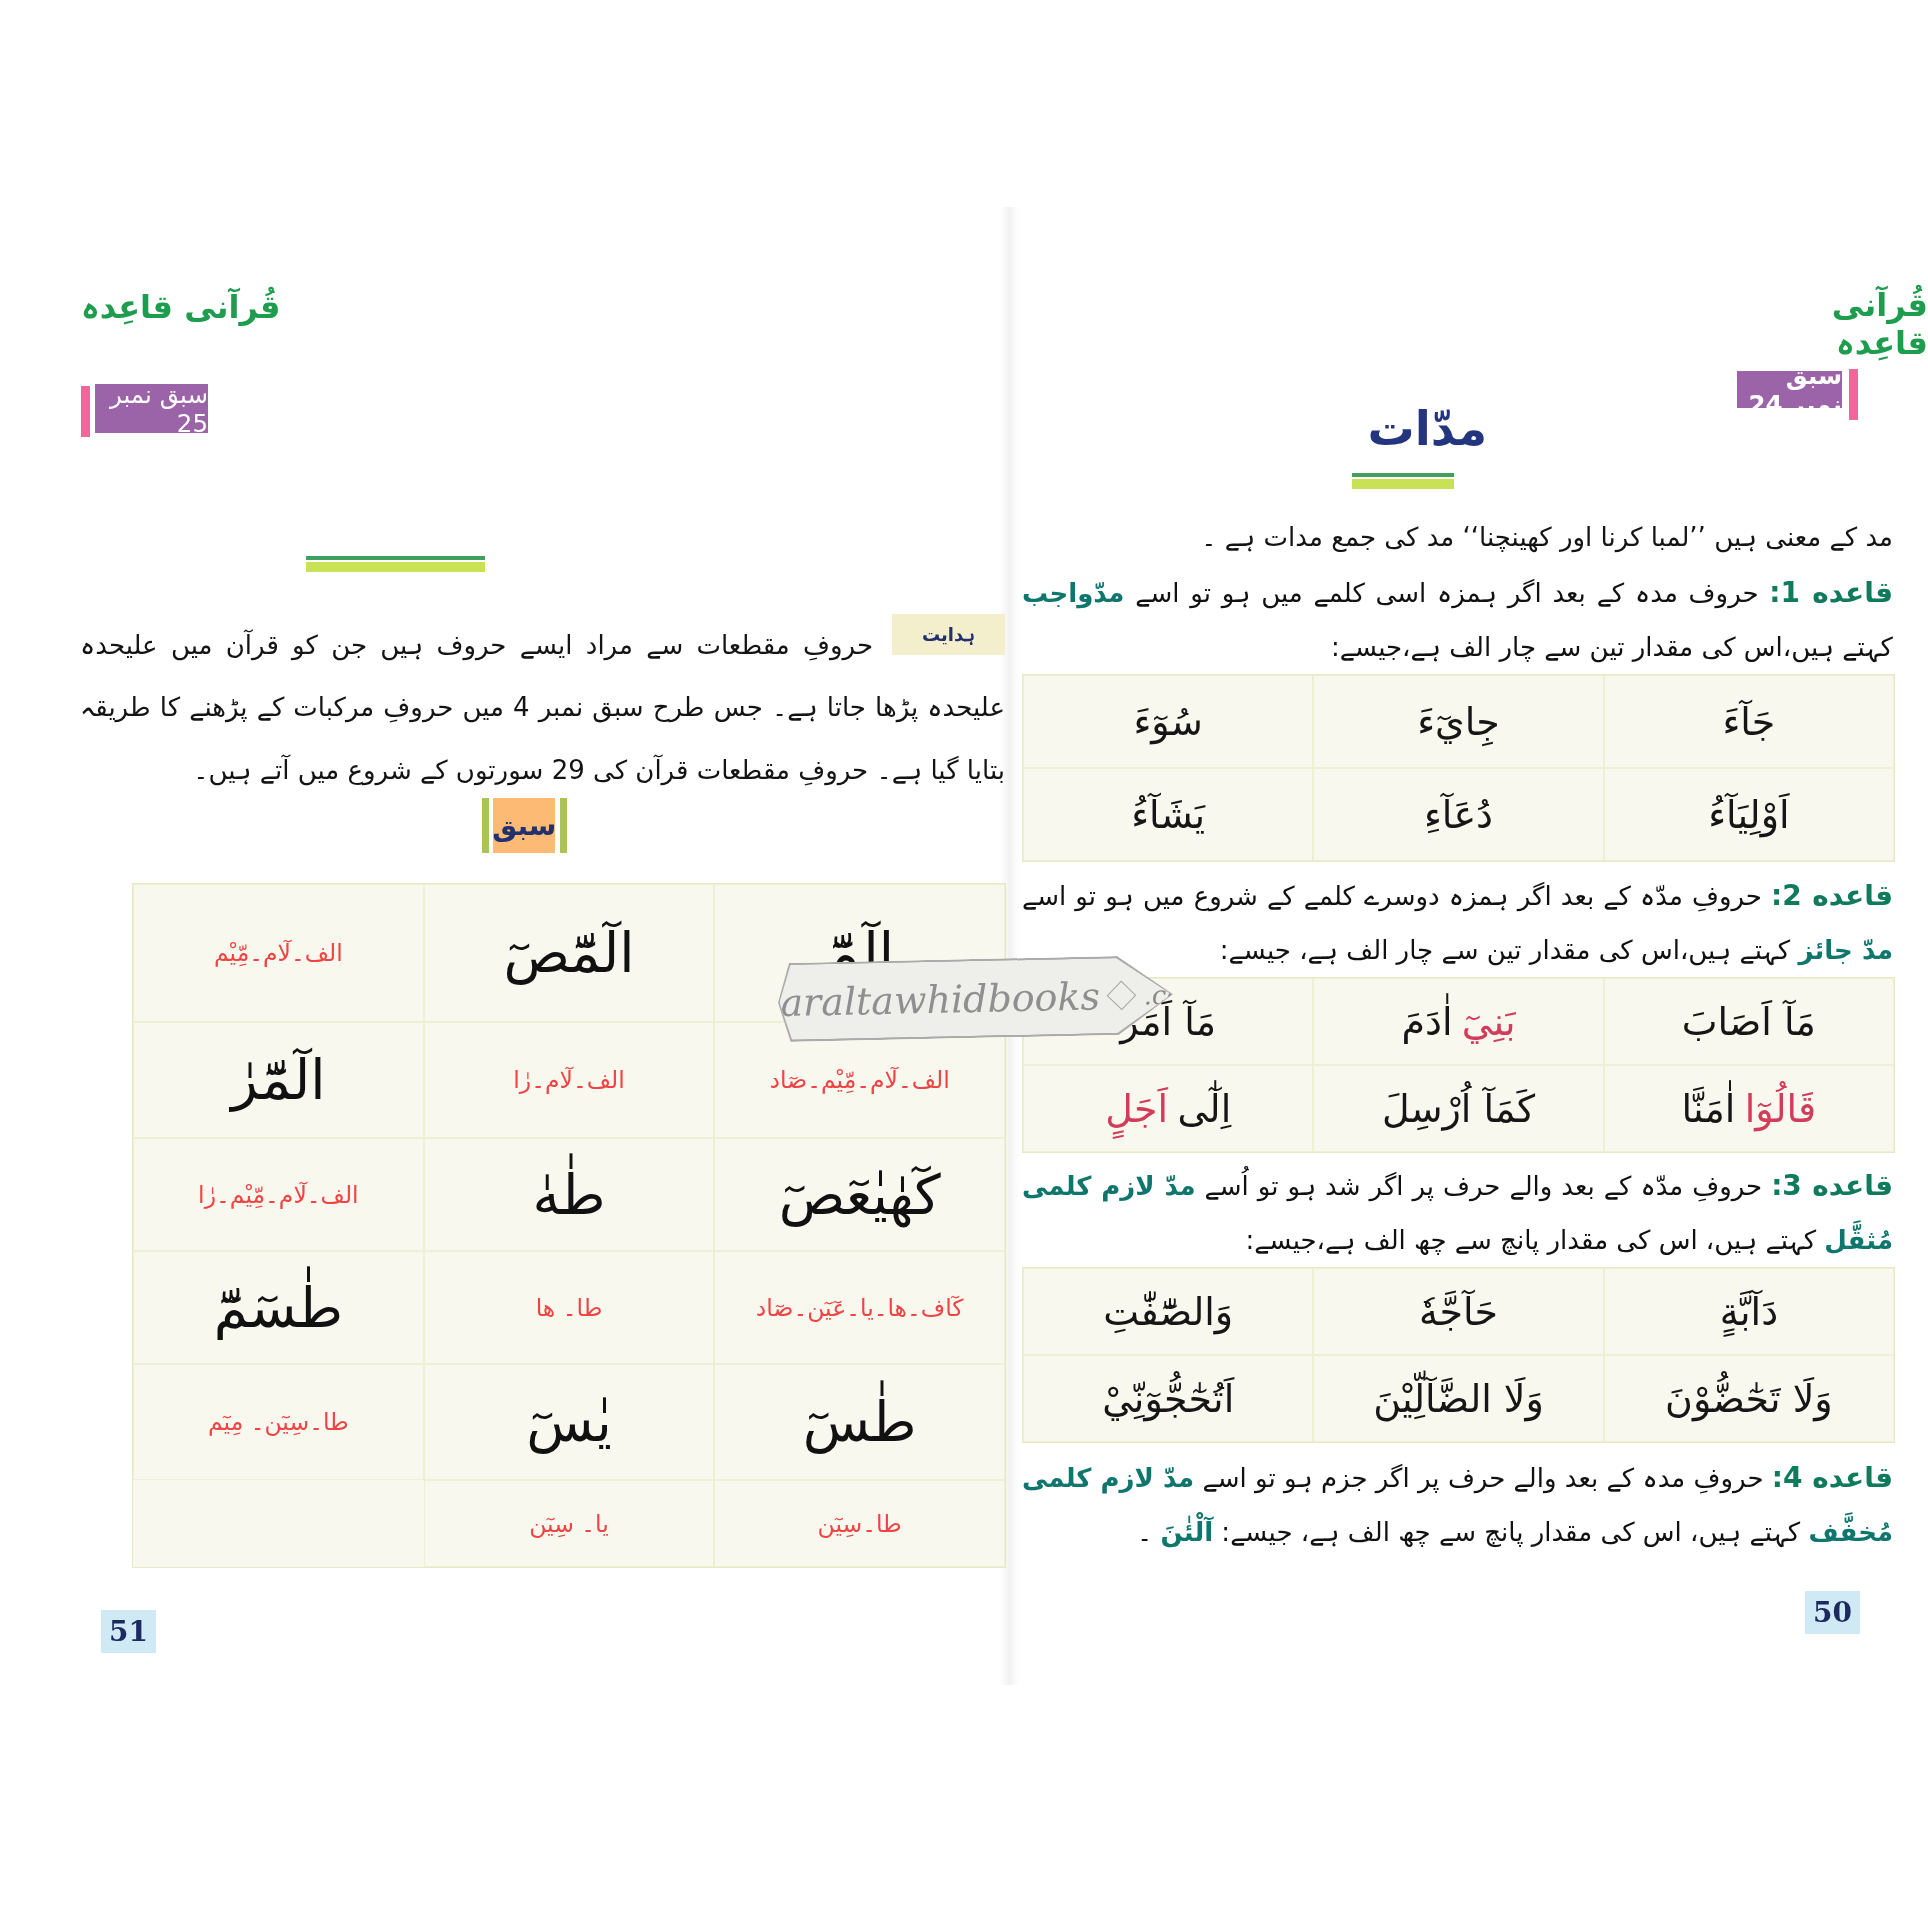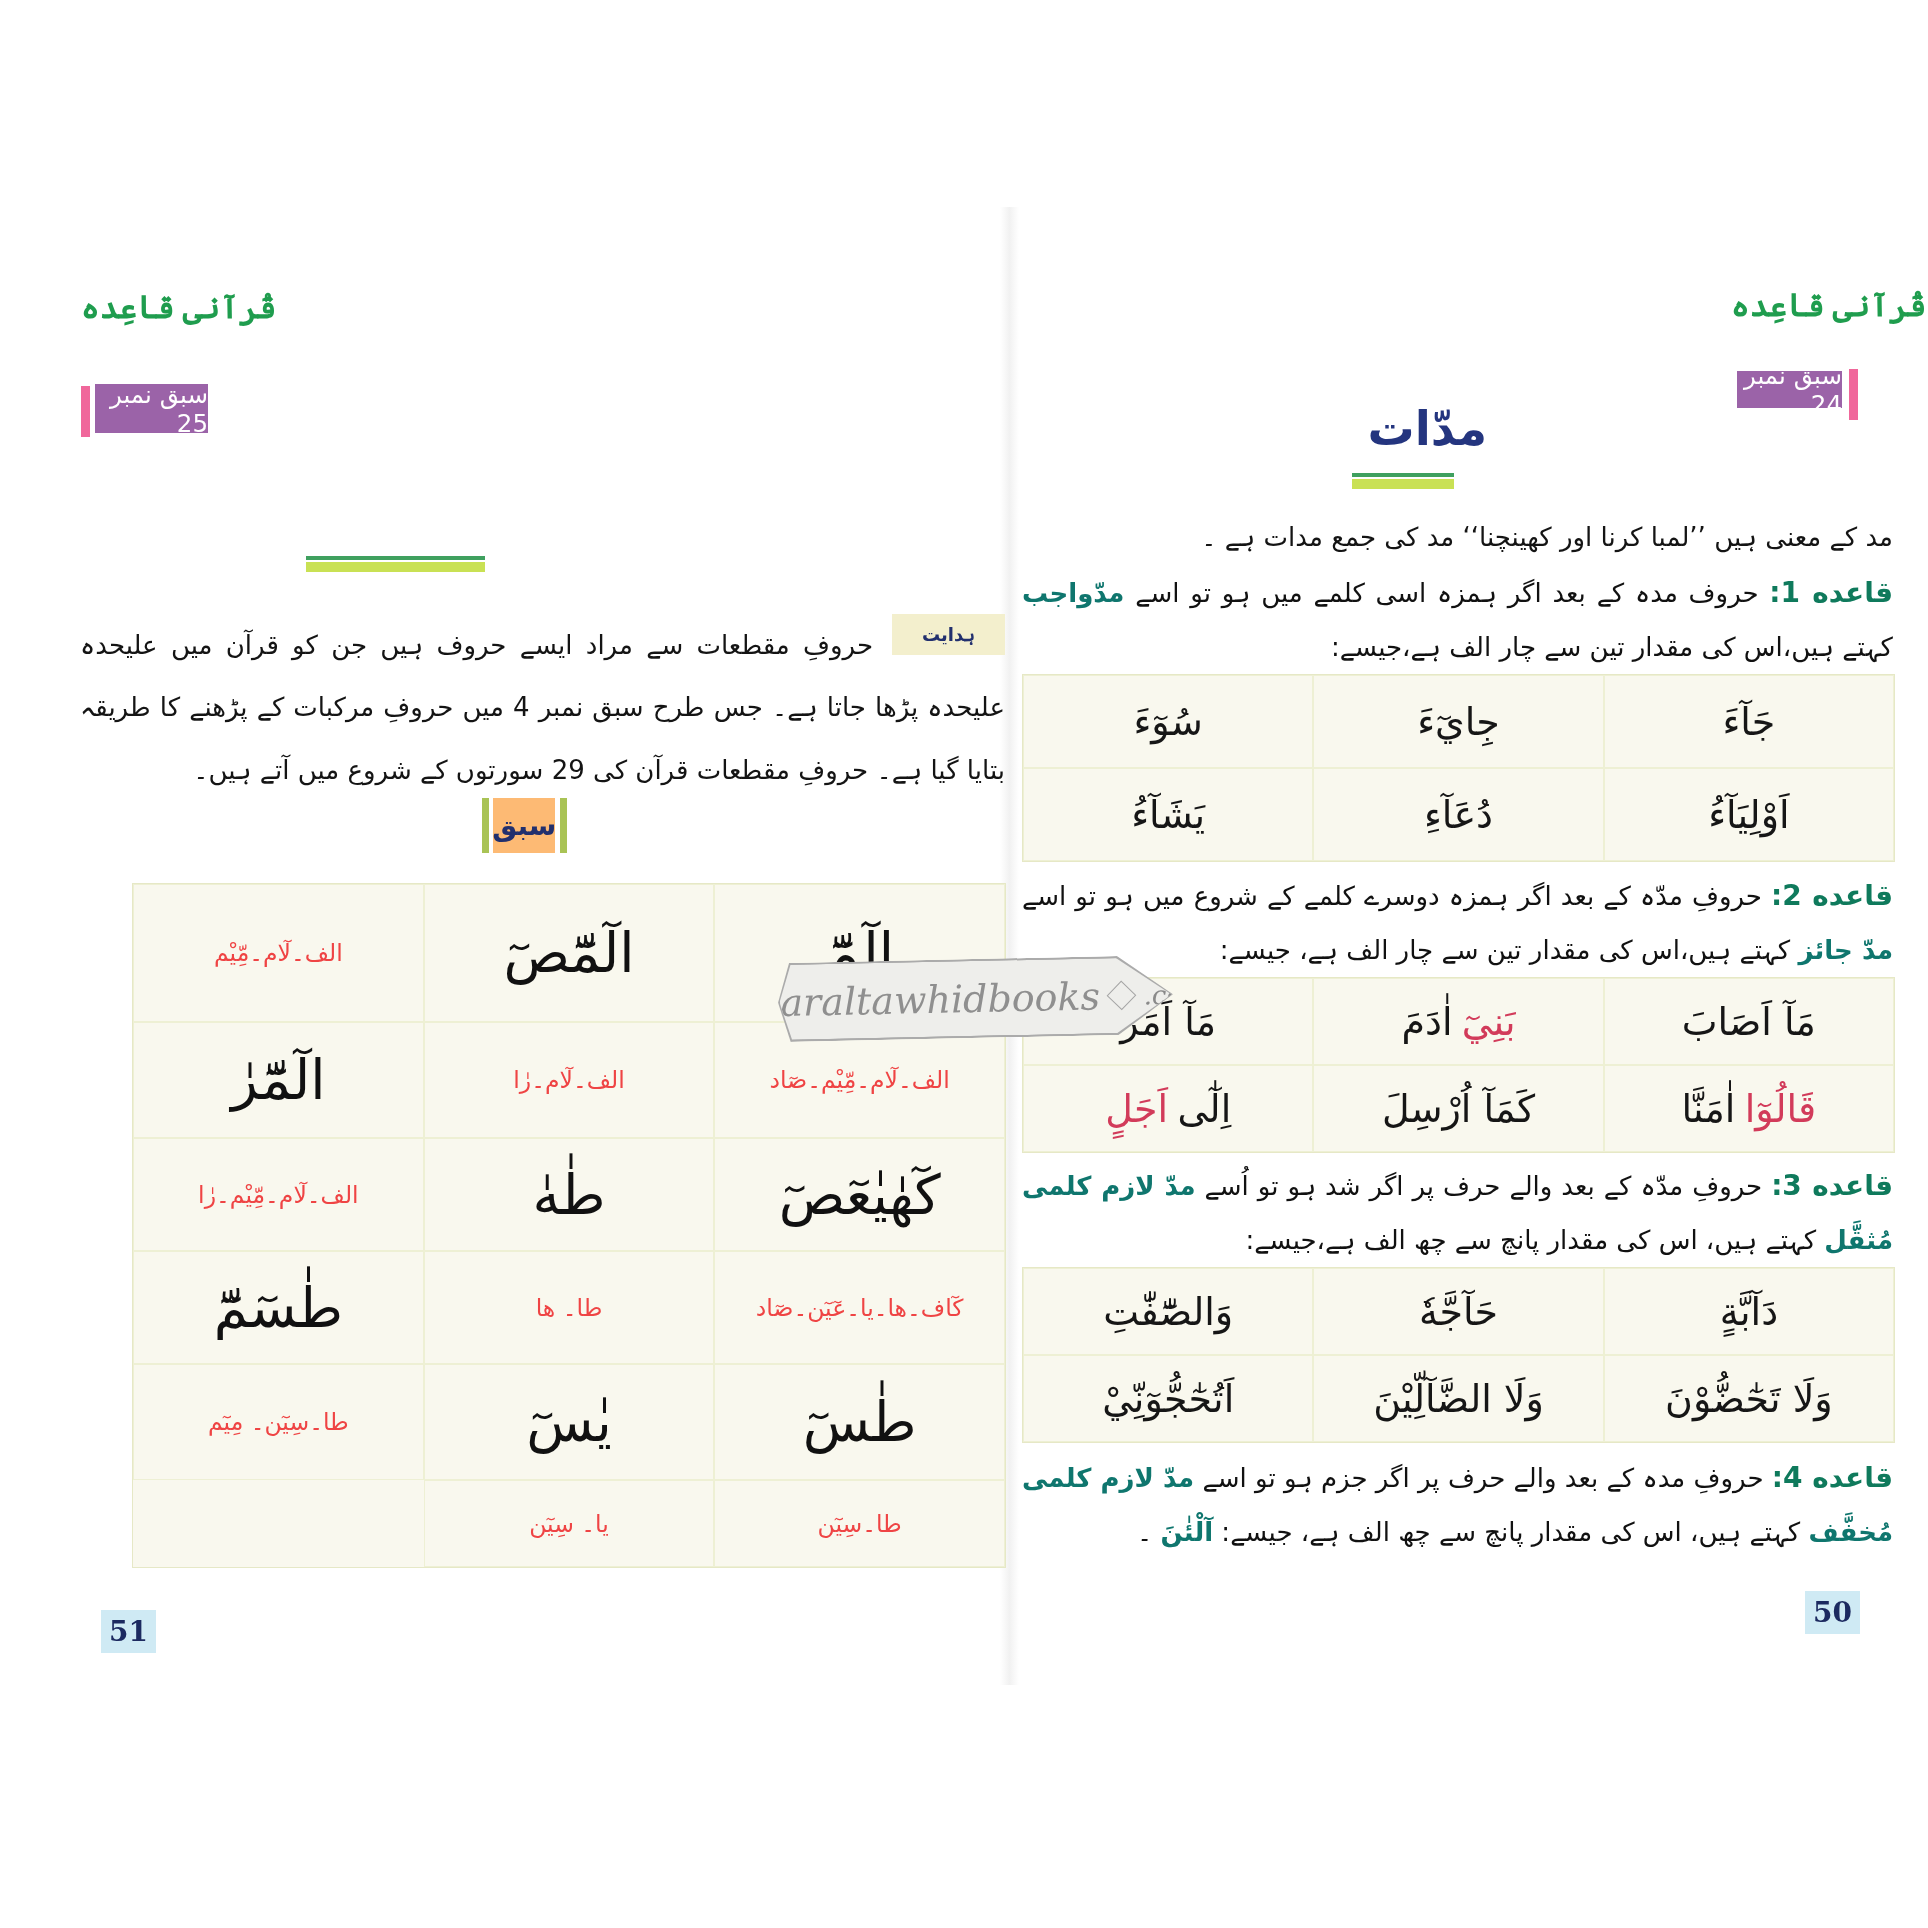--- a/index.html
+++ b/index.html
@@ -1,20 +1,20 @@
 <!DOCTYPE html>
 <html lang="ur" style="font-size:15px"><head>
 <meta charset="utf-8">
 <style>
   html,body{margin:0;padding:0;background:#ffffff;}
   #canvas{position:relative;width:1928px;height:1928px;background:#ffffff;overflow:hidden;
           font-family:"DejaVu Sans",sans-serif;}
   .abs{position:absolute;}
   
-  .brand{font-size:32px;font-weight:bold;color:#1f9d4e;direction:rtl;font-family:Liberation Serif, serif;}
+  .brand{font-size:32px;font-weight:bold;color:#1f9d4e;direction:rtl;}
   
   .badge-box{background:#9b63a8;color:#ffffff;font-size:24.5px;display:flex;align-items:center;
              justify-content:center;direction:rtl;}
   .badge-bar{background:#f0679b;}
   
   .page-title{color:#24357f;font-weight:bold;text-align:right;direction:rtl;}
   .ul-green{background:#3fa05f;}
   .ul-lime{background:#c9e154;}
   
   .urdu{direction:rtl;color:#141414;font-size:26px;line-height:2.0;text-align:justify;}
@@ -102,21 +102,21 @@
       <div class="muq-cell muq-big">يٰسٓ</div>
       <div class="muq-cell muq-name">طا۔سِیٓن۔ مِیٓم</div>
       <div class="muq-cell muq-name">طا۔سِیٓن</div>
       <div class="muq-cell muq-name">یا۔ سِیٓن</div>
     </div>
 
   <div class="abs pagenum" style="left:101px;top:1610px;width:55px;height:43px;">51</div>
 
   <div class="abs brand" style="left:1731px;top:286px;">قُرآنی قاعِدہ</div>
 
-  <div class="abs badge-box" style="left:1737px;top:371px;width:105px;height:37px;">سبق نمبر 24</div>
+  <div class="abs badge-box" style="left:1737px;top:371px;width:105px;height:37px;font-weight:bold;">سبق نمبر 24</div>
   <div class="abs badge-bar" style="left:1849px;top:369px;width:8.5px;height:51px;"></div>
 
   <div class="abs page-title" style="left:1318px;top:401px;width:169px;font-size:47px;">مدّات</div>
   <div class="abs ul-green" style="left:1352px;top:473px;width:102px;height:3.8px;"></div>
   <div class="abs ul-lime" style="left:1352px;top:479px;width:102px;height:10.4px;"></div>
 
   <div class="abs urdu intro" style="left:1022px;top:514px;width:871px;">مد کے معنی ہیں ’’لمبا کرنا اور کھینچنا‘‘ مد کی جمع مدات ہے ۔</div>
 
   <div id="rule-0" class="abs urdu rule" style="left:1022px;top:565px;width:871px;"><span class="rule-label">قاعده 1:</span> <span class="seg-k">حروف مدہ کے بعد اگر ہمزہ اسی کلمے میں ہو تو اسے </span><span class="seg-r">مدّواجب</span><span class="seg-k"> کہتے ہیں،اس کی مقدار تین سے چار الف ہے،جیسے:</span></div>
 

